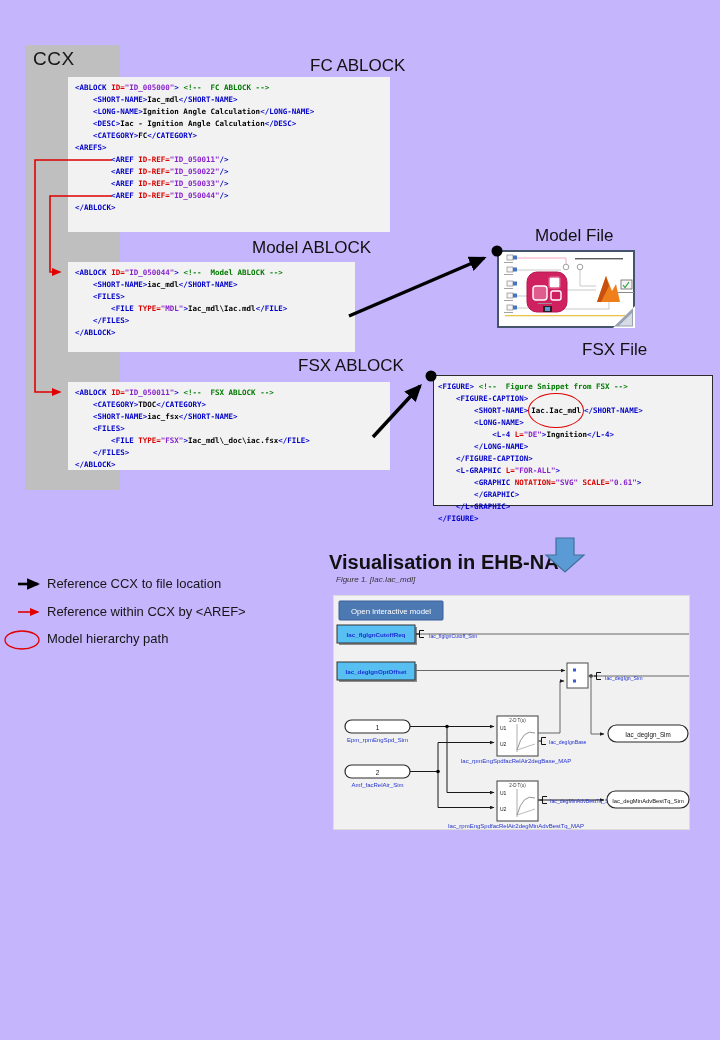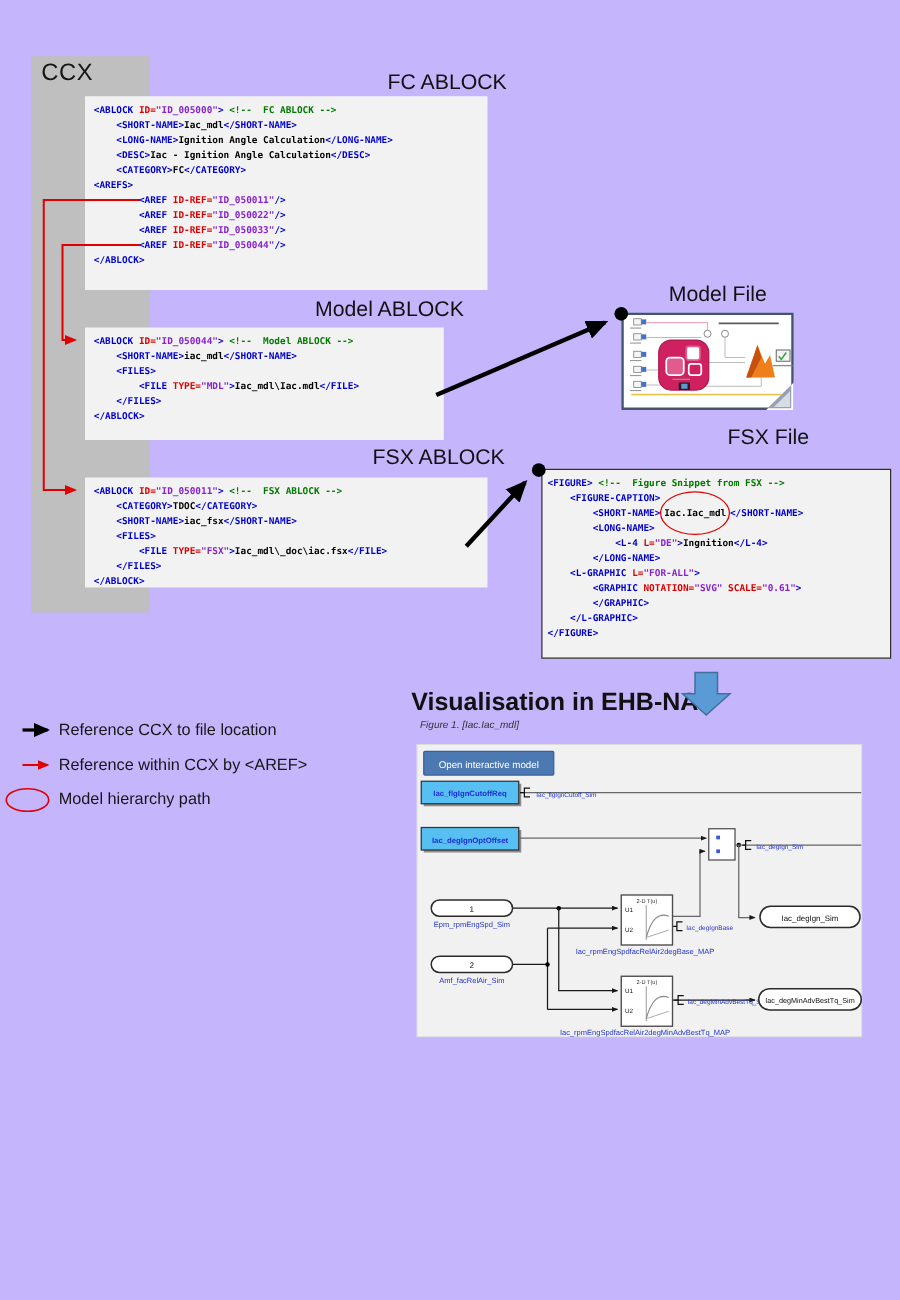--- a/index.html
+++ b/index.html
@@ -59,27 +59,28 @@
     </div>
   <div class="codebox" style="left:68px;top:382px;width:322px;height:88px">
       <div class="code-line"><span class="c-tag">&lt;ABLOCK </span><span class="c-att">ID=</span><span class="c-val">"ID_050011"</span><span class="c-tag">&gt; </span><span class="c-com">&lt;!--  FSX ABLOCK --&gt;</span></div>
       <div class="code-line"><span class="c-tag">    &lt;CATEGORY&gt;</span><span class="c-txt">TDOC</span><span class="c-tag">&lt;/CATEGORY&gt;</span></div>
       <div class="code-line"><span class="c-tag">    &lt;SHORT-NAME&gt;</span><span class="c-txt">iac_fsx</span><span class="c-tag">&lt;/SHORT-NAME&gt;</span></div>
       <div class="code-line"><span class="c-tag">    &lt;FILES&gt;</span></div>
       <div class="code-line"><span class="c-tag">        &lt;FILE </span><span class="c-att">TYPE=</span><span class="c-val">"FSX"</span><span class="c-tag">&gt;</span><span class="c-txt">Iac_mdl\_doc\iac.fsx</span><span class="c-tag">&lt;/FILE&gt;</span></div>
       <div class="code-line"><span class="c-tag">    &lt;/FILES&gt;</span></div>
       <div class="code-line"><span class="c-tag">&lt;/ABLOCK&gt;</span></div>
     </div>
-  <div id="fsx-file-box" class="codebox" style="left:433px;top:375px;width:280px;height:152px">
+  <div id="fsx-file-box" class="codebox" style="left:433px;top:375px;width:280px;height:131px">
       <div class="code-line"><span class="c-tag">&lt;FIGURE&gt; </span><span class="c-com">&lt;!--  Figure Snippet from FSX --&gt;</span></div>
       <div class="code-line"><span class="c-tag">    &lt;FIGURE-CAPTION&gt;</span></div>
       <div class="code-line"><span class="c-tag">        &lt;SHORT-NAME&gt;</span><span class="c-txt ring">Iac.Iac_mdl</span><span class="c-tag">&lt;/SHORT-NAME&gt;</span></div>
       <div class="code-line"><span class="c-tag">        &lt;LONG-NAME&gt;</span></div>
       <div class="code-line"><span class="c-tag">            &lt;L-4 </span><span class="c-att">L=</span><span class="c-val">"DE"</span><span class="c-tag">&gt;</span><span class="c-txt">Ingnition</span><span class="c-tag">&lt;/L-4&gt;</span></div>
       <div class="code-line"><span class="c-tag">        &lt;/LONG-NAME&gt;</span></div>
+      <div class="code-line"><span class="c-tag">    &lt;/FIGURE-CAPTION&gt;</span></div>
       <div class="code-line"><span class="c-tag">    &lt;L-GRAPHIC </span><span class="c-att">L=</span><span class="c-val">"FOR-ALL"</span><span class="c-tag">&gt;</span></div>
       <div class="code-line"><span class="c-tag">        &lt;GRAPHIC </span><span class="c-att">NOTATION=</span><span class="c-val">"SVG"</span><span class="c-att"> SCALE=</span><span class="c-val">"0.61"</span><span class="c-tag">&gt;</span></div>
       <div class="code-line"><span class="c-tag">        &lt;/GRAPHIC&gt;</span></div>
       <div class="code-line"><span class="c-tag">    &lt;/L-GRAPHIC&gt;</span></div>
       <div class="code-line"><span class="c-tag">&lt;/FIGURE&gt;</span></div>
     </div>
 
   <svg class="abs" style="left:497px;top:250px" width="138" height="78" viewBox="497 250 138 78">
     <rect x="498" y="251" width="136" height="76" fill="#ffffff" stroke="#44546a" stroke-width="2"></rect>
     <g>

